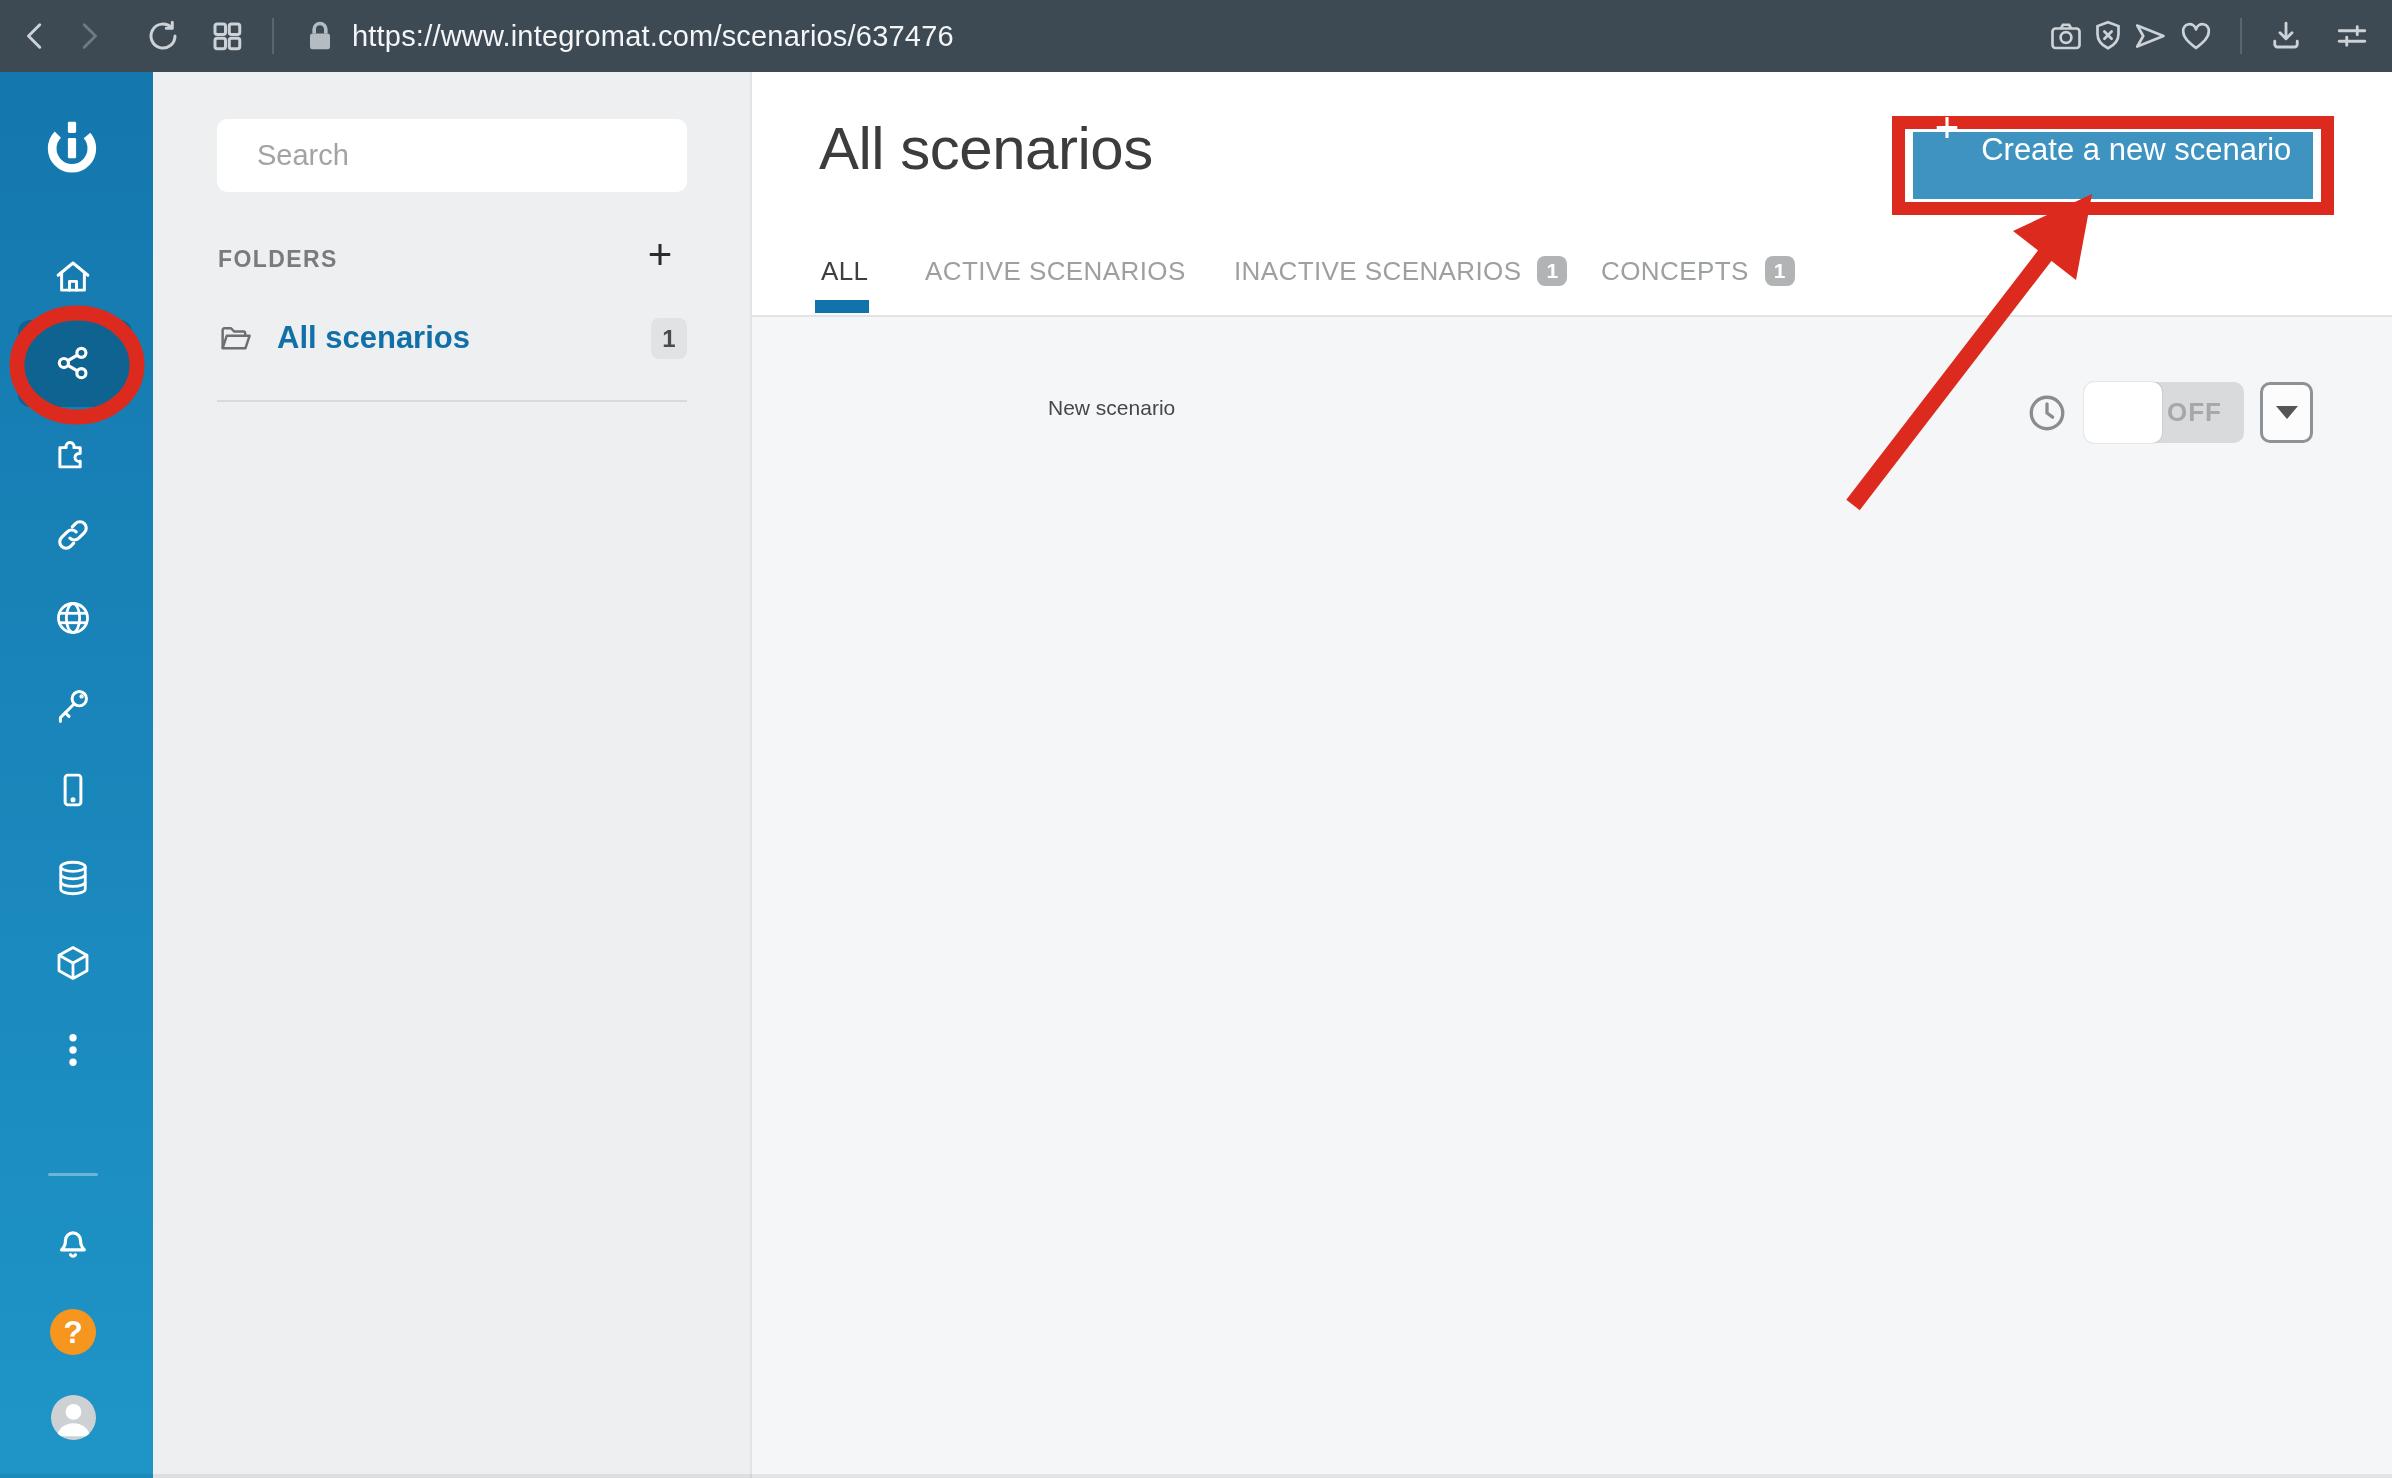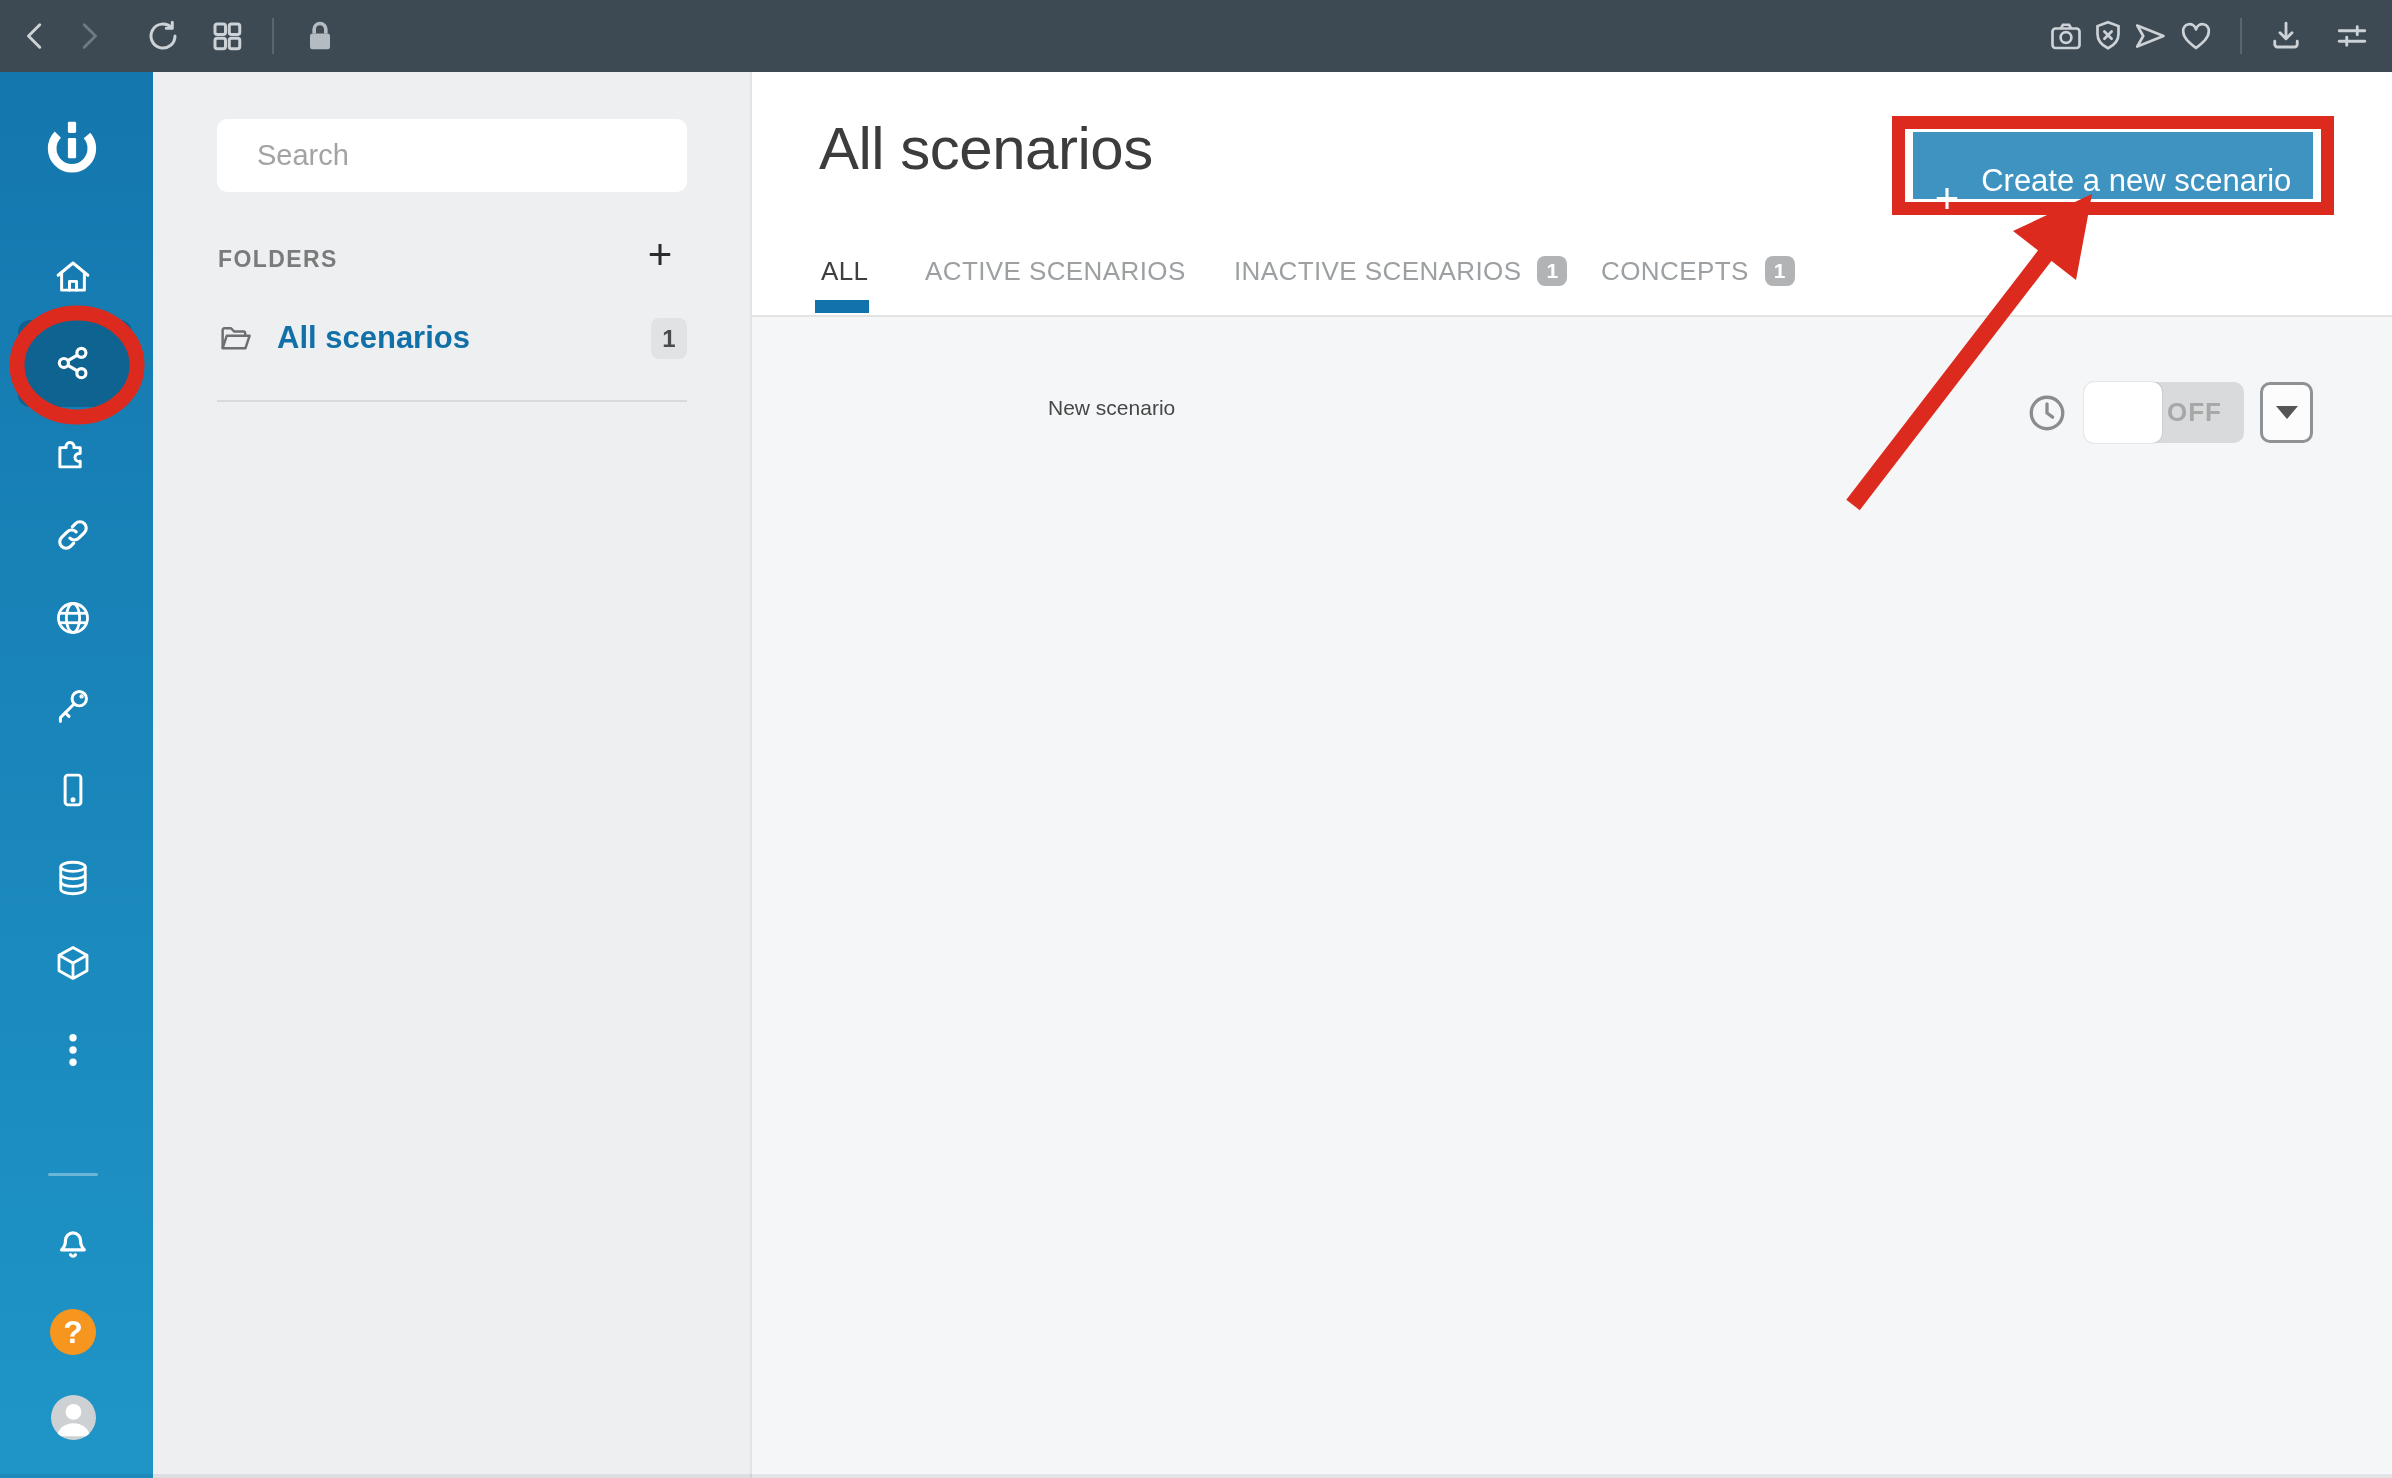--- a/index.html
+++ b/index.html
@@ -42,21 +42,21 @@
   .folders-divider { position:absolute; left:64px; top:328px; width:470px; height:2px; background:#d8dadc; }
 
   
   .main { position:absolute; left:752px; top:72px; width:1640px; height:1406px; background:#f5f6f7; }
   .main-header { position:absolute; left:0; top:0; width:1640px; height:245px; background:#fff; border-bottom:2px solid #e3e3e3; }
   .page-title { position:absolute; left:67px; top:42px; font-size:60px; font-weight:300; color:#3c3c3c; letter-spacing:-0.5px; }
 
   .annotation-box { position:absolute; left:1140px; top:44px; width:442px; height:99px; border:13px solid #dc2b1e;
      display:flex; align-items:center; justify-content:center; }
   .create-btn { width:400px; height:67px; background:#3e93c1; border:none; color:#fff; font-family:"Liberation Sans",sans-serif;
-     font-size:31px; display:flex; align-items:flex-end; justify-content:center; gap:22px; cursor:pointer; }
+     font-size:31px; display:flex; align-items:flex-start; justify-content:center; gap:22px; cursor:pointer; }
   .create-btn .plus { font-size:42px; font-weight:300; line-height:0; margin-top:-4px; }
 
   .tab { position:absolute; top:182px; height:34px; display:flex; align-items:center; font-size:26px; letter-spacing:0.4px; color:#9da0a2; cursor:pointer; }
   .tab.active { color:#3f3f3f; }
   .tab-badge { margin-left:16px; min-width:30px; height:30px; background:#b1b3b4; border-radius:8px; color:#fff; font-size:21px; font-weight:bold;
      display:flex; align-items:center; justify-content:center; padding:0 6px; }
   .tab-underline { position:absolute; left:63px; top:228px; width:54px; height:13px; background:#1273ac; }
 
   .scenario-row { position:absolute; left:0; top:300px; width:1640px; height:82px; }
   .scenario-name { position:absolute; left:296px; top:24px; font-size:21px; color:#474747; }
@@ -103,20 +103,21 @@
           <rect x="13.5" y="13.5" width="7" height="7" rx="1.5"></rect>
       </svg>
     </div>
     <div class="tb-sep" style="left:272px;"></div>
     <div class="lock-wrap">
       <svg viewBox="0 0 24 24">
           <rect x="6" y="10.5" width="12" height="9.5" rx="1.5" fill="#b4bbc1"></rect>
           <path d="M8.5 10.5 V8 a3.5 3.5 0 0 1 7 0 v2.5" fill="none" stroke="#b4bbc1" stroke-width="2.2"></path>
         </svg>
     </div>
+    <div class="url-text">https://www.integromat.com/scenarios/637476</div>
 
     <div class="tb-icon" style="left:2046px;">
       <svg viewBox="0 0 24 24" fill="none" stroke="#ccd2d6" stroke-width="1.8">
         <rect x="3" y="7" width="18" height="13" rx="2"></rect>
           <path d="M8.5 7 L10 4.5 h4 L15.5 7"></path>
           <circle cx="12" cy="13" r="3.6"></circle>
       </svg>
     </div>
     <div class="tb-icon" style="left:2088px;">
       <svg viewBox="0 0 24 24" fill="none" stroke="#ccd2d6" stroke-width="1.8" stroke-linecap="round">

